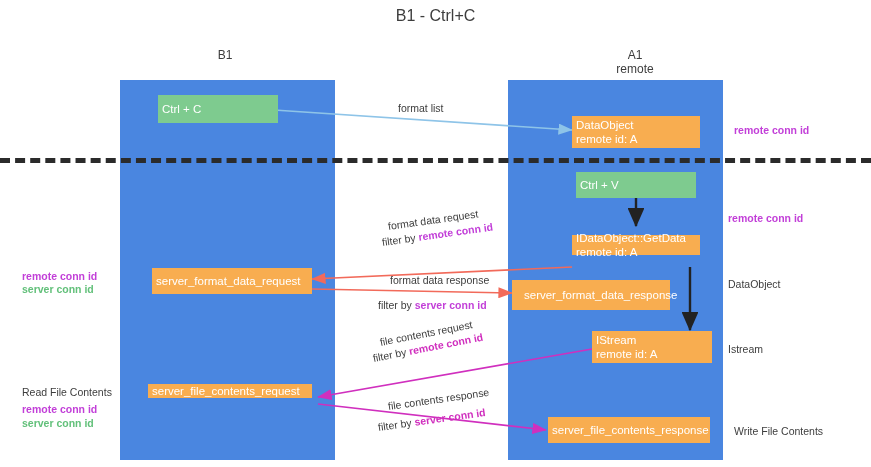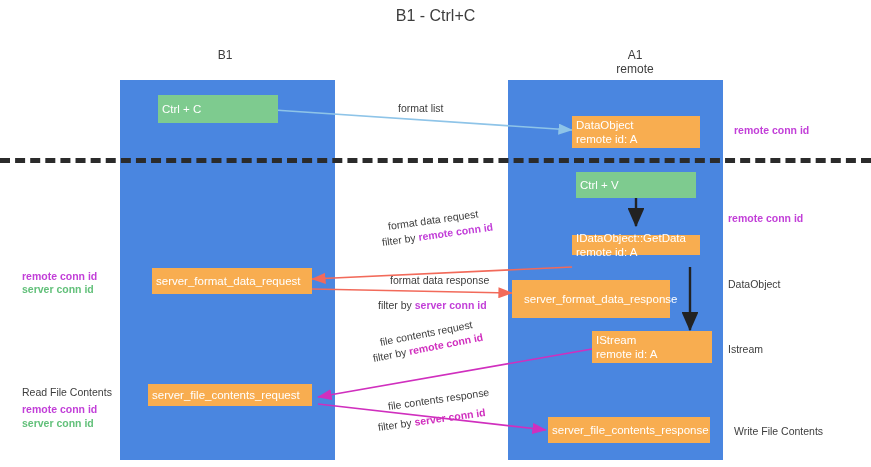--- a/index.html
+++ b/index.html
@@ -136,30 +136,30 @@
 
   <div class="abs node orange" style="left:572px;top:235px;width:128px;height:20px;">
     <div>IDataObject::GetData</div>
     <div>remote id: A</div>
   </div>
 
   <div class="abs node orange" style="left:152px;top:268px;width:160px;height:26px;">
     <div>server_format_data_request</div>
   </div>
 
-  <div class="abs node orange" style="left:512px;top:280px;width:158px;height:38px;padding-left:12px;">
+  <div class="abs node orange" style="left:512px;top:280px;width:158px;height:30px;padding-left:12px;">
     <div>server_format_data_response</div>
   </div>
 
   <div class="abs node orange" style="left:592px;top:331px;width:120px;height:32px;">
     <div>IStream</div>
     <div>remote id: A</div>
   </div>
 
-  <div class="abs node orange" style="left:148px;top:384px;width:164px;height:22px;">
+  <div class="abs node orange" style="left:148px;top:384px;width:164px;height:14px;">
     <div>server_file_contents_request</div>
   </div>
 
   <div class="abs node orange" style="left:548px;top:417px;width:162px;height:26px;">
     <div>server_file_contents_response</div>
   </div>
 
   <div class="abs elabel" style="left:398px;top:102px;">
     <span>format list</span>
   </div>

